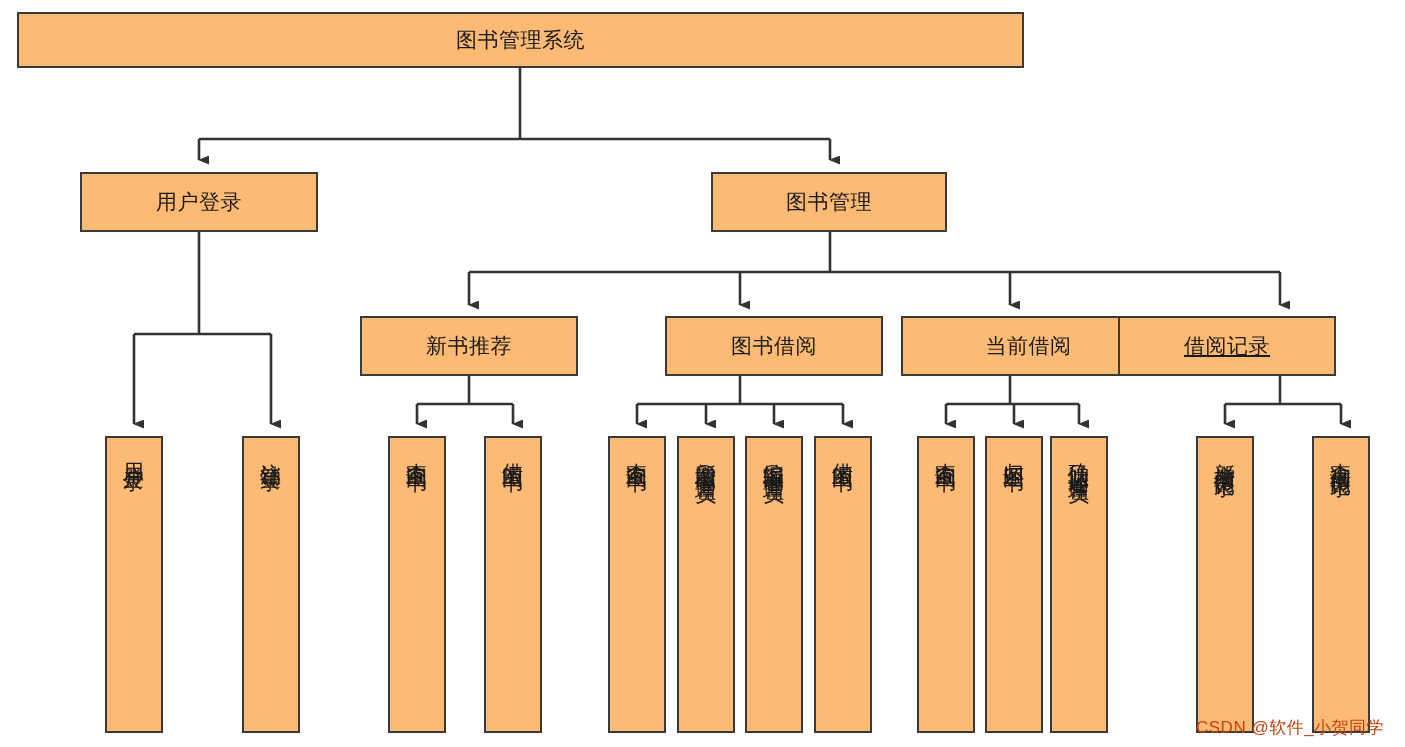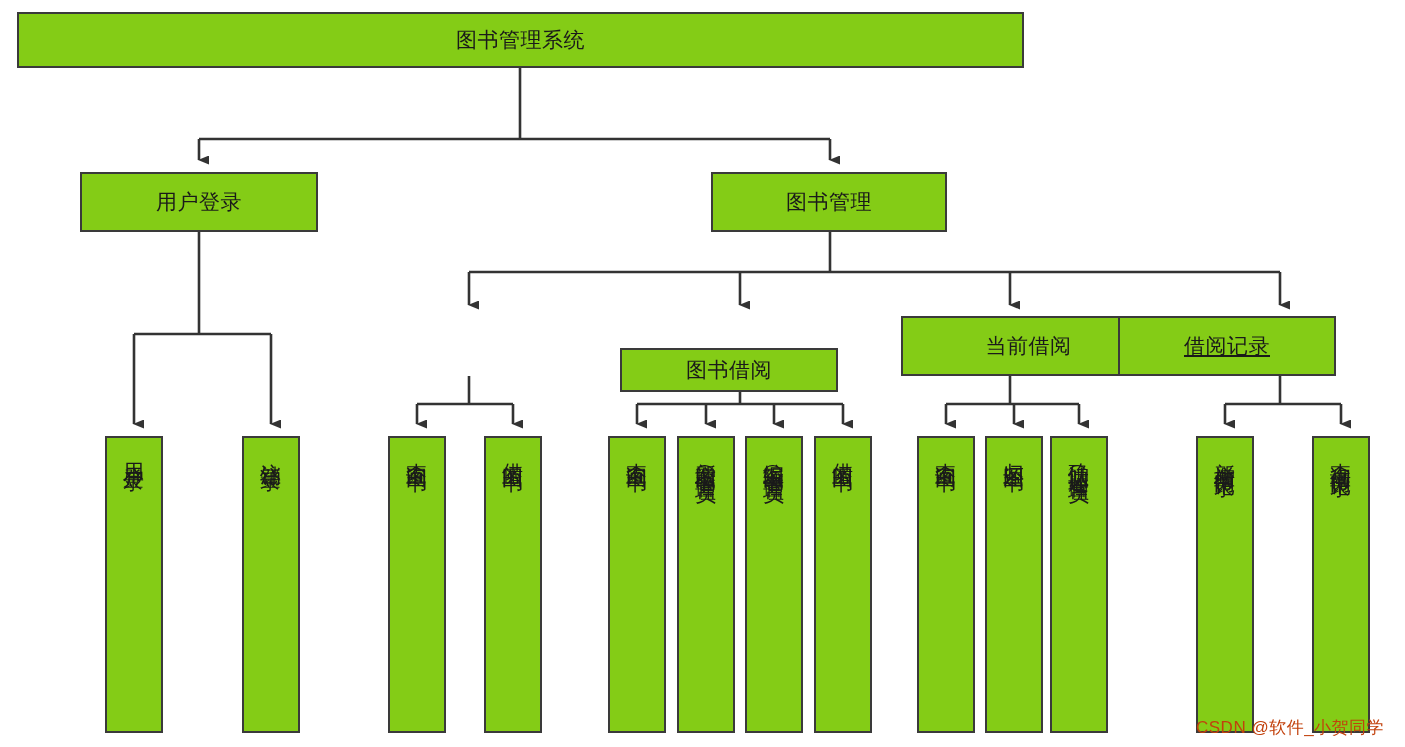--- a/index.html
+++ b/index.html
@@ -23,21 +23,21 @@
     position: absolute;
     left: 0;
     top: 0;
     width: 1405px;
     height: 747px;
     pointer-events: none;
   }
   .node {
     position: absolute;
     box-sizing: border-box;
-    background: #84cc16;
+    background: #fdba74;
     border: 2px solid #3a3a3a;
     display: flex;
     align-items: center;
     justify-content: center;
     color: #1a1a1a;
   }
   .node .label {
     display: block;
     text-align: center;
     line-height: 1.25;
@@ -129,21 +129,24 @@
     <span class="label">图书管理系统</span>
   </div>
 
   <div class="node horiz" style="left:80px; top:172px; width:238px; height:60px;">
     <span class="label">用户登录</span>
   </div>
   <div class="node horiz" style="left:711px; top:172px; width:236px; height:60px;justify-content:center;">
     <span class="label">图书管理</span>
   </div>
 
-  <div class="node horiz" style="left:620px; top:316px; width:218px; height:44px;margin-top:32px;">
+  <div class="node horiz" style="left:360px; top:316px; width:218px; height:60px;">
+    <span class="label">新书推荐</span>
+  </div>
+  <div class="node horiz" style="left:665px; top:316px; width:218px; height:60px;">
     <span class="label">图书借阅</span>
   </div>
   <div class="node horiz" style="left:901px; top:316px; width:255px; height:60px;">
     <span class="label">当前借阅</span>
   </div>
   <div class="node horiz" style="left:1118px; top:316px; width:218px; height:60px;text-decoration:underline;">
     <span class="label">借阅记录</span>
   </div>
 
   <div class="node vert" style="left:105px; top:436px; width:58px; height:297px;">

